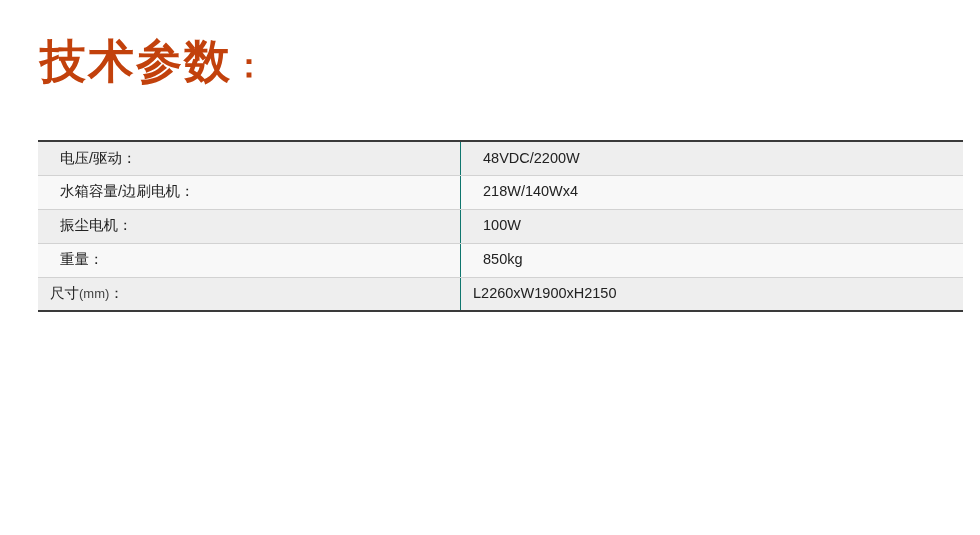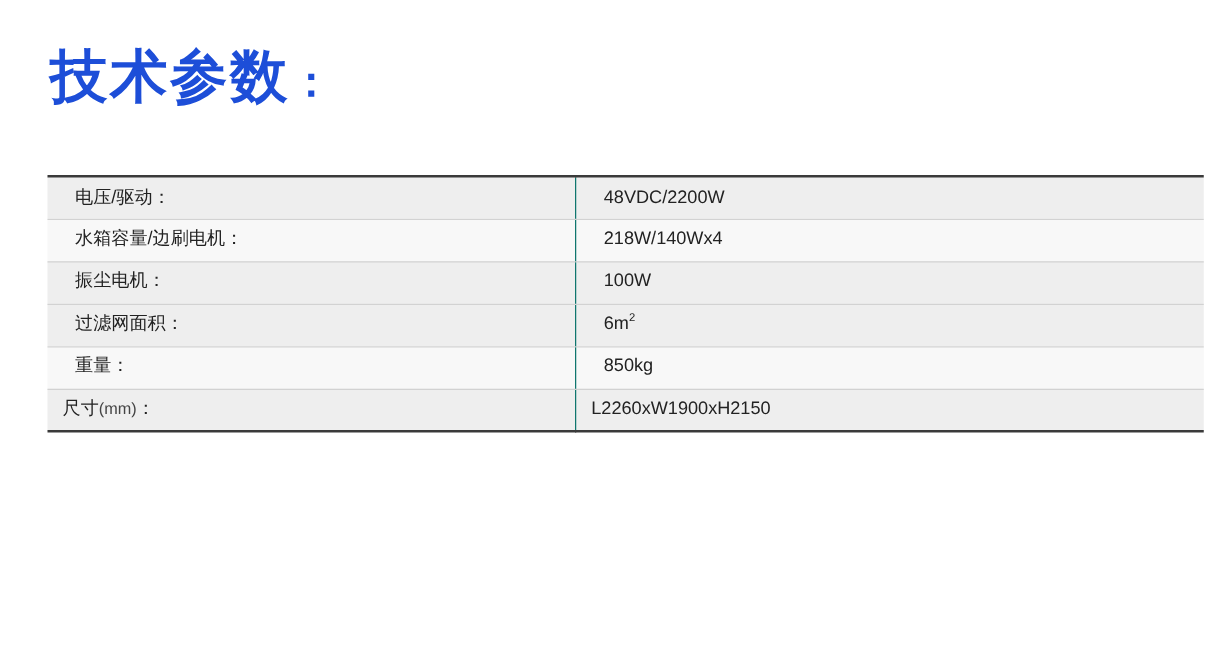--- a/index.html
+++ b/index.html
@@ -19,21 +19,21 @@
     height: 535px;
     box-sizing: border-box;
   }
   .title {
     position: absolute;
     left: 40px;
     top: 38px;
     font-family: "DejaVu Sans", "Liberation Sans", sans-serif;
     font-size: 46px;
     font-weight: 700;
-    color: #1d4ed8;
+    color: #c2410c;
     letter-spacing: 2px;
     line-height: 1;
     white-space: nowrap;
   }
   .title .colon {
     font-size: 34px;
   }
   .spec-wrap {
     position: absolute;
     left: 38px;
@@ -103,24 +103,20 @@
           <td class="value">48VDC/2200W</td>
         </tr>
         <tr class="even">
           <td class="label">水箱容量/边刷电机：</td>
           <td class="value">218W/140Wx4</td>
         </tr>
         <tr class="odd">
           <td class="label">振尘电机：</td>
           <td class="value">100W</td>
         </tr>
-        <tr class="odd">
-          <td class="label">过滤网面积：</td>
-          <td class="value"><span>6m</span><span class="sup">2</span></td>
-        </tr>
         <tr class="even">
           <td class="label">重量：</td>
           <td class="value">850kg</td>
         </tr>
         <tr class="odd">
           <td class="label"><span>尺寸</span><span class="dim-unit">(mm)</span><span>：</span></td>
           <td class="value">L2260xW1900xH2150</td>
         </tr>
       </tbody>
     </table>

